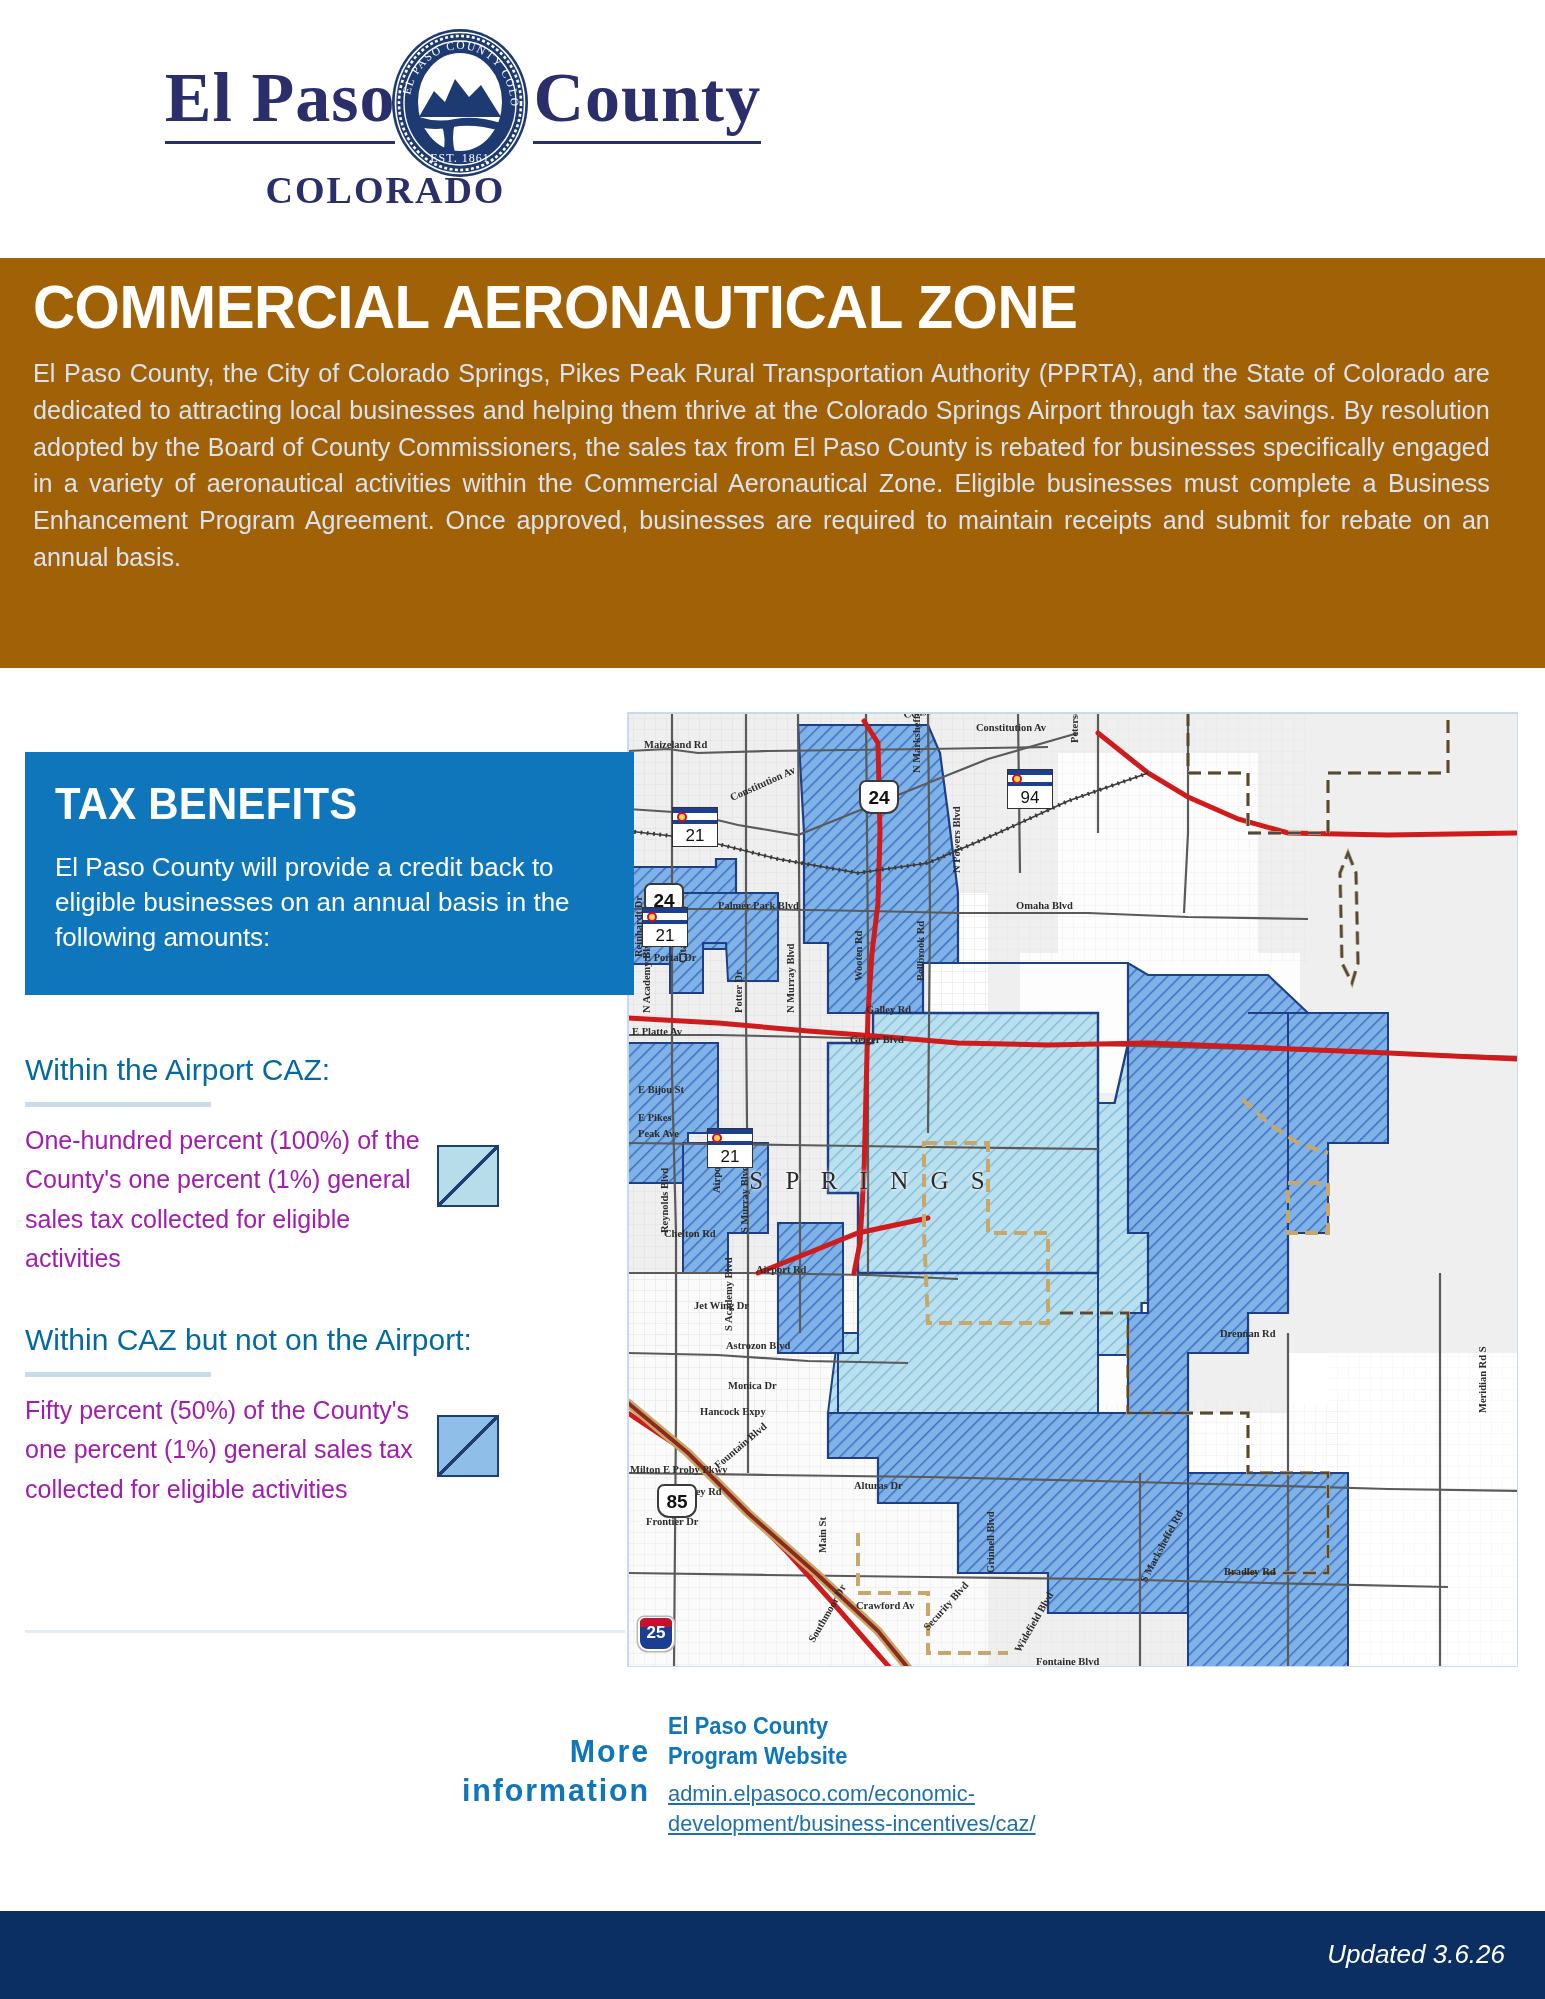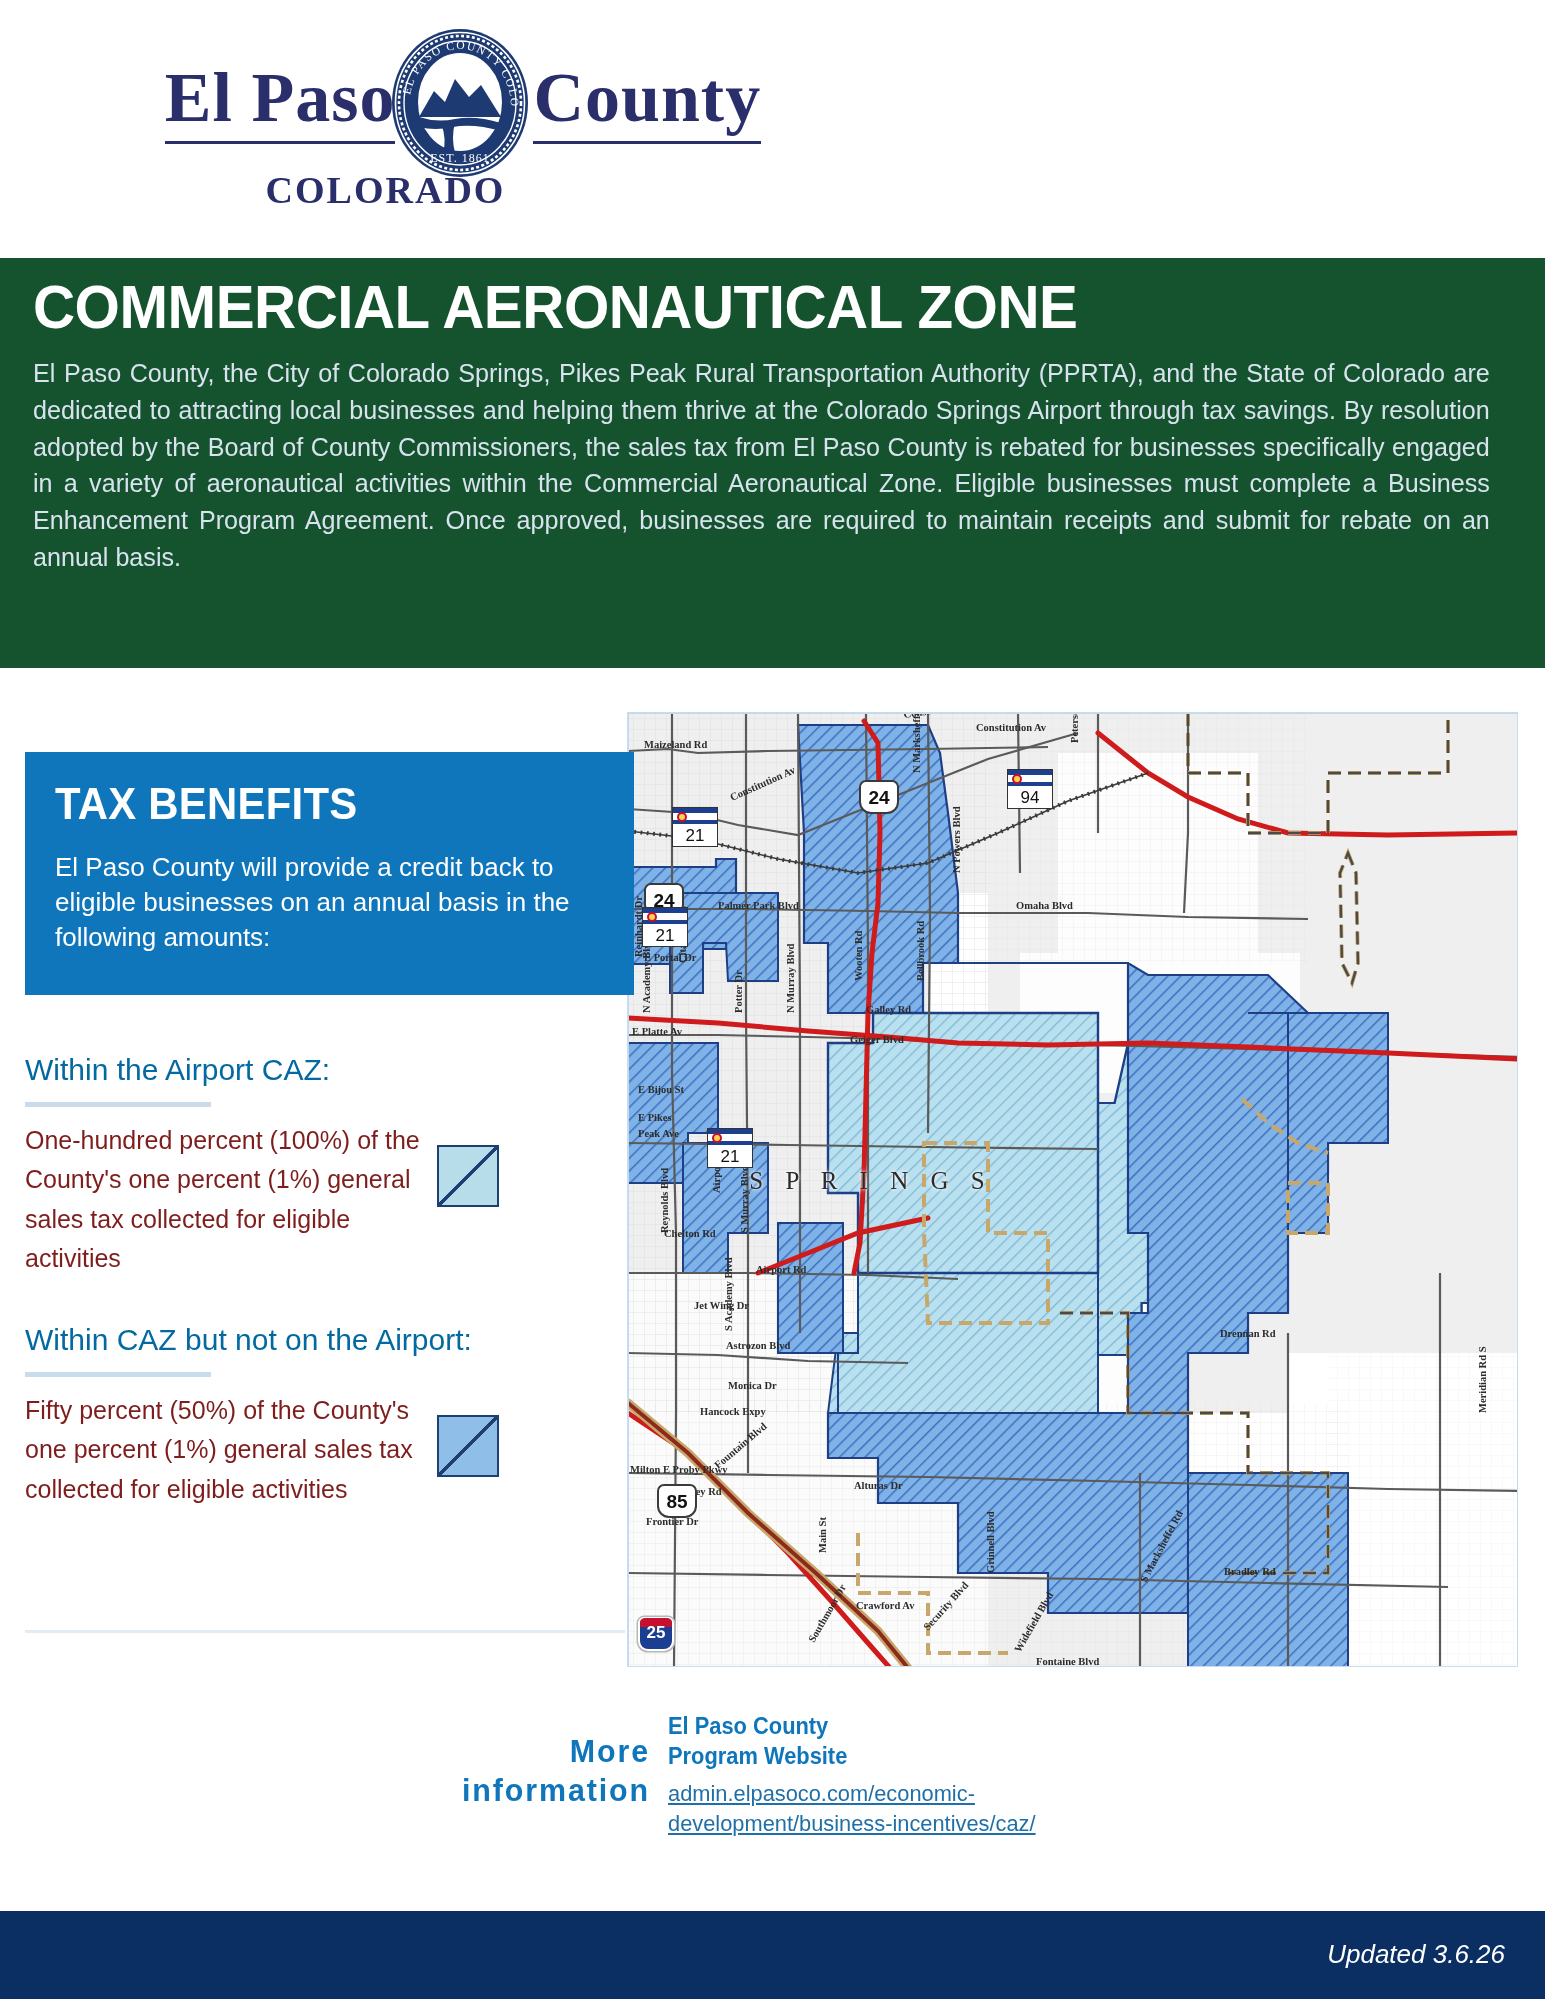--- a/index.html
+++ b/index.html
@@ -45,21 +45,21 @@
     font-family: "Liberation Serif", serif;
     font-weight: 700;
     font-size: 38px;
     letter-spacing: 2px;
     color: #2a2f6b;
   }
 
   
   .hero {
     position: absolute; left: 0; top: 258px; width: 1545px; height: 410px;
-    background: #14532d;
+    background: #a16207;
     padding: 16px 33px 0 33px;
   }
   .hero-title {
     font-family: "Liberation Sans Narrow", "Liberation Sans", sans-serif;
     font-weight: 700;
     font-size: 62px;
     line-height: 1.05;
     color: #ffffff;
     letter-spacing: -0.5px;
     transform: scaleX(0.94);
@@ -115,21 +115,21 @@
     white-space: nowrap;
   }
   .benefit-rule {
     width: 186px; height: 5px; background: #cadcec;
     margin-top: 14px; margin-bottom: 14px;
   }
   .benefit-row { display: flex; align-items: flex-start; }
   .benefit-text {
     font-size: 25px;
     line-height: 1.57;
-    color: #7f1d1d;
+    color: #a21caf;
     width: 400px;
   }
   .swatch {
     width: 62px; height: 62px;
     margin-top: 24px; margin-left: 12px;
     border: 2.5px solid #1d3f72;
     position: relative;
     flex: 0 0 auto;
   }
   .swatch::after {

